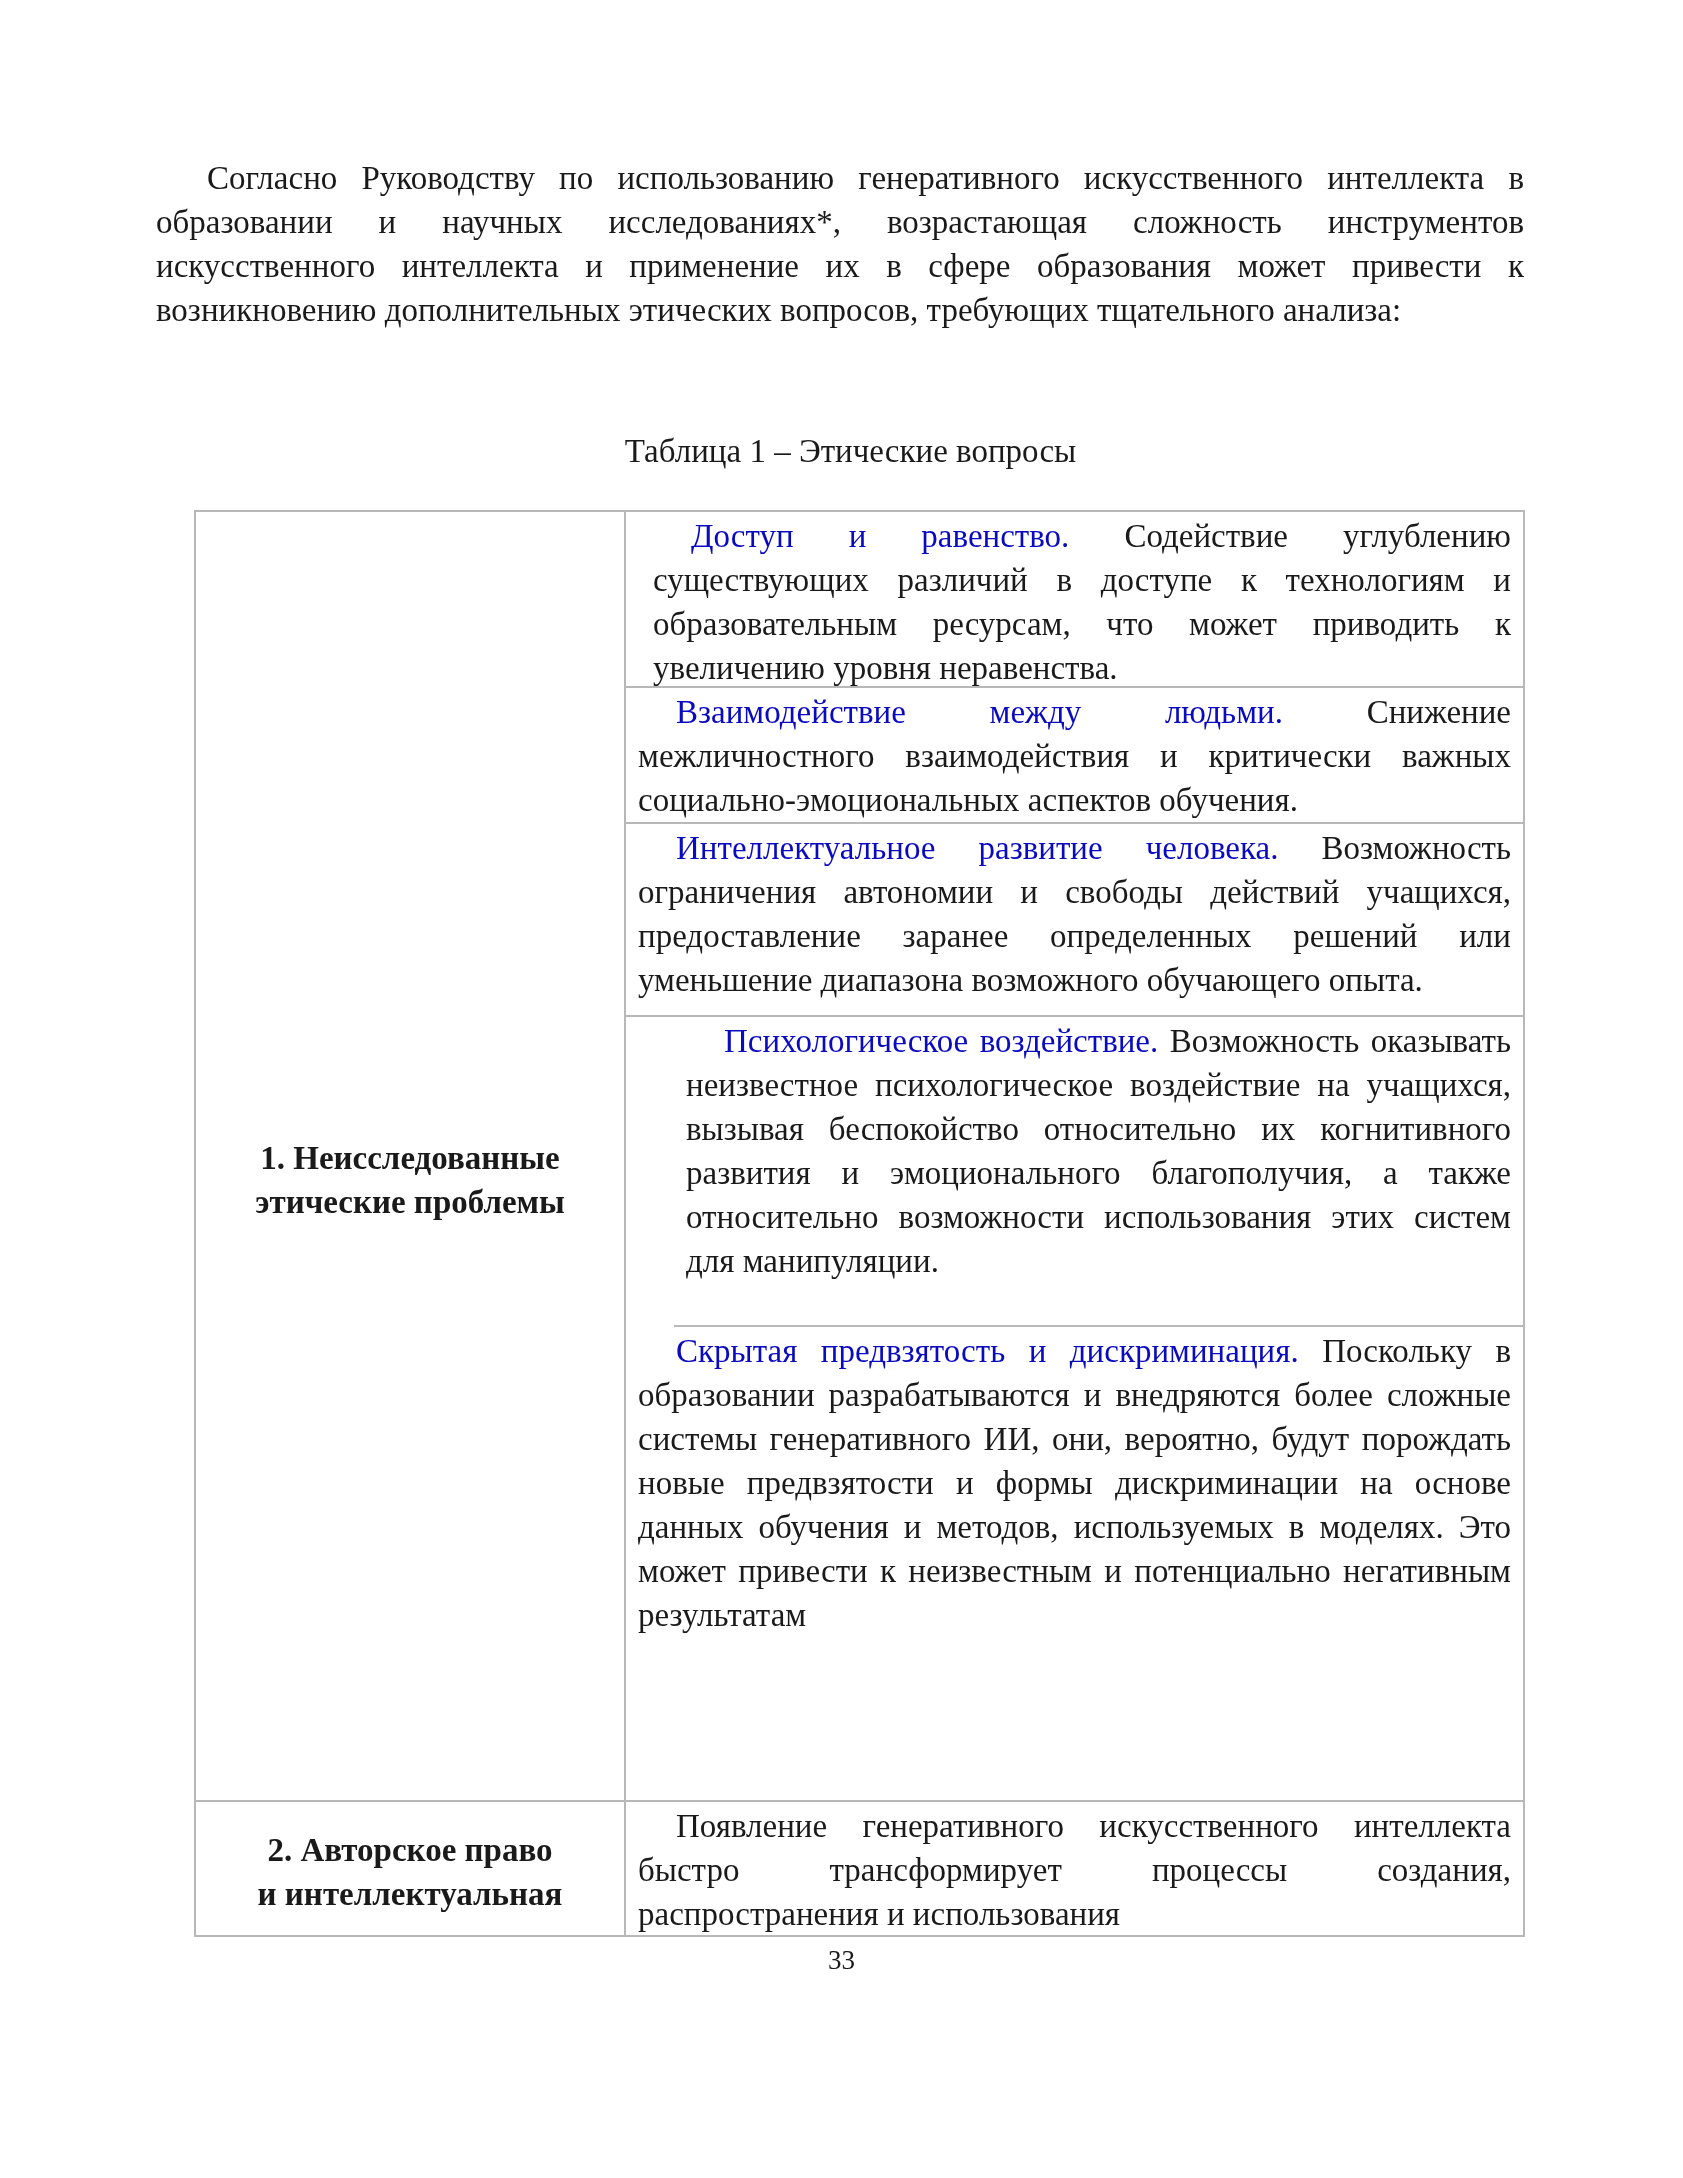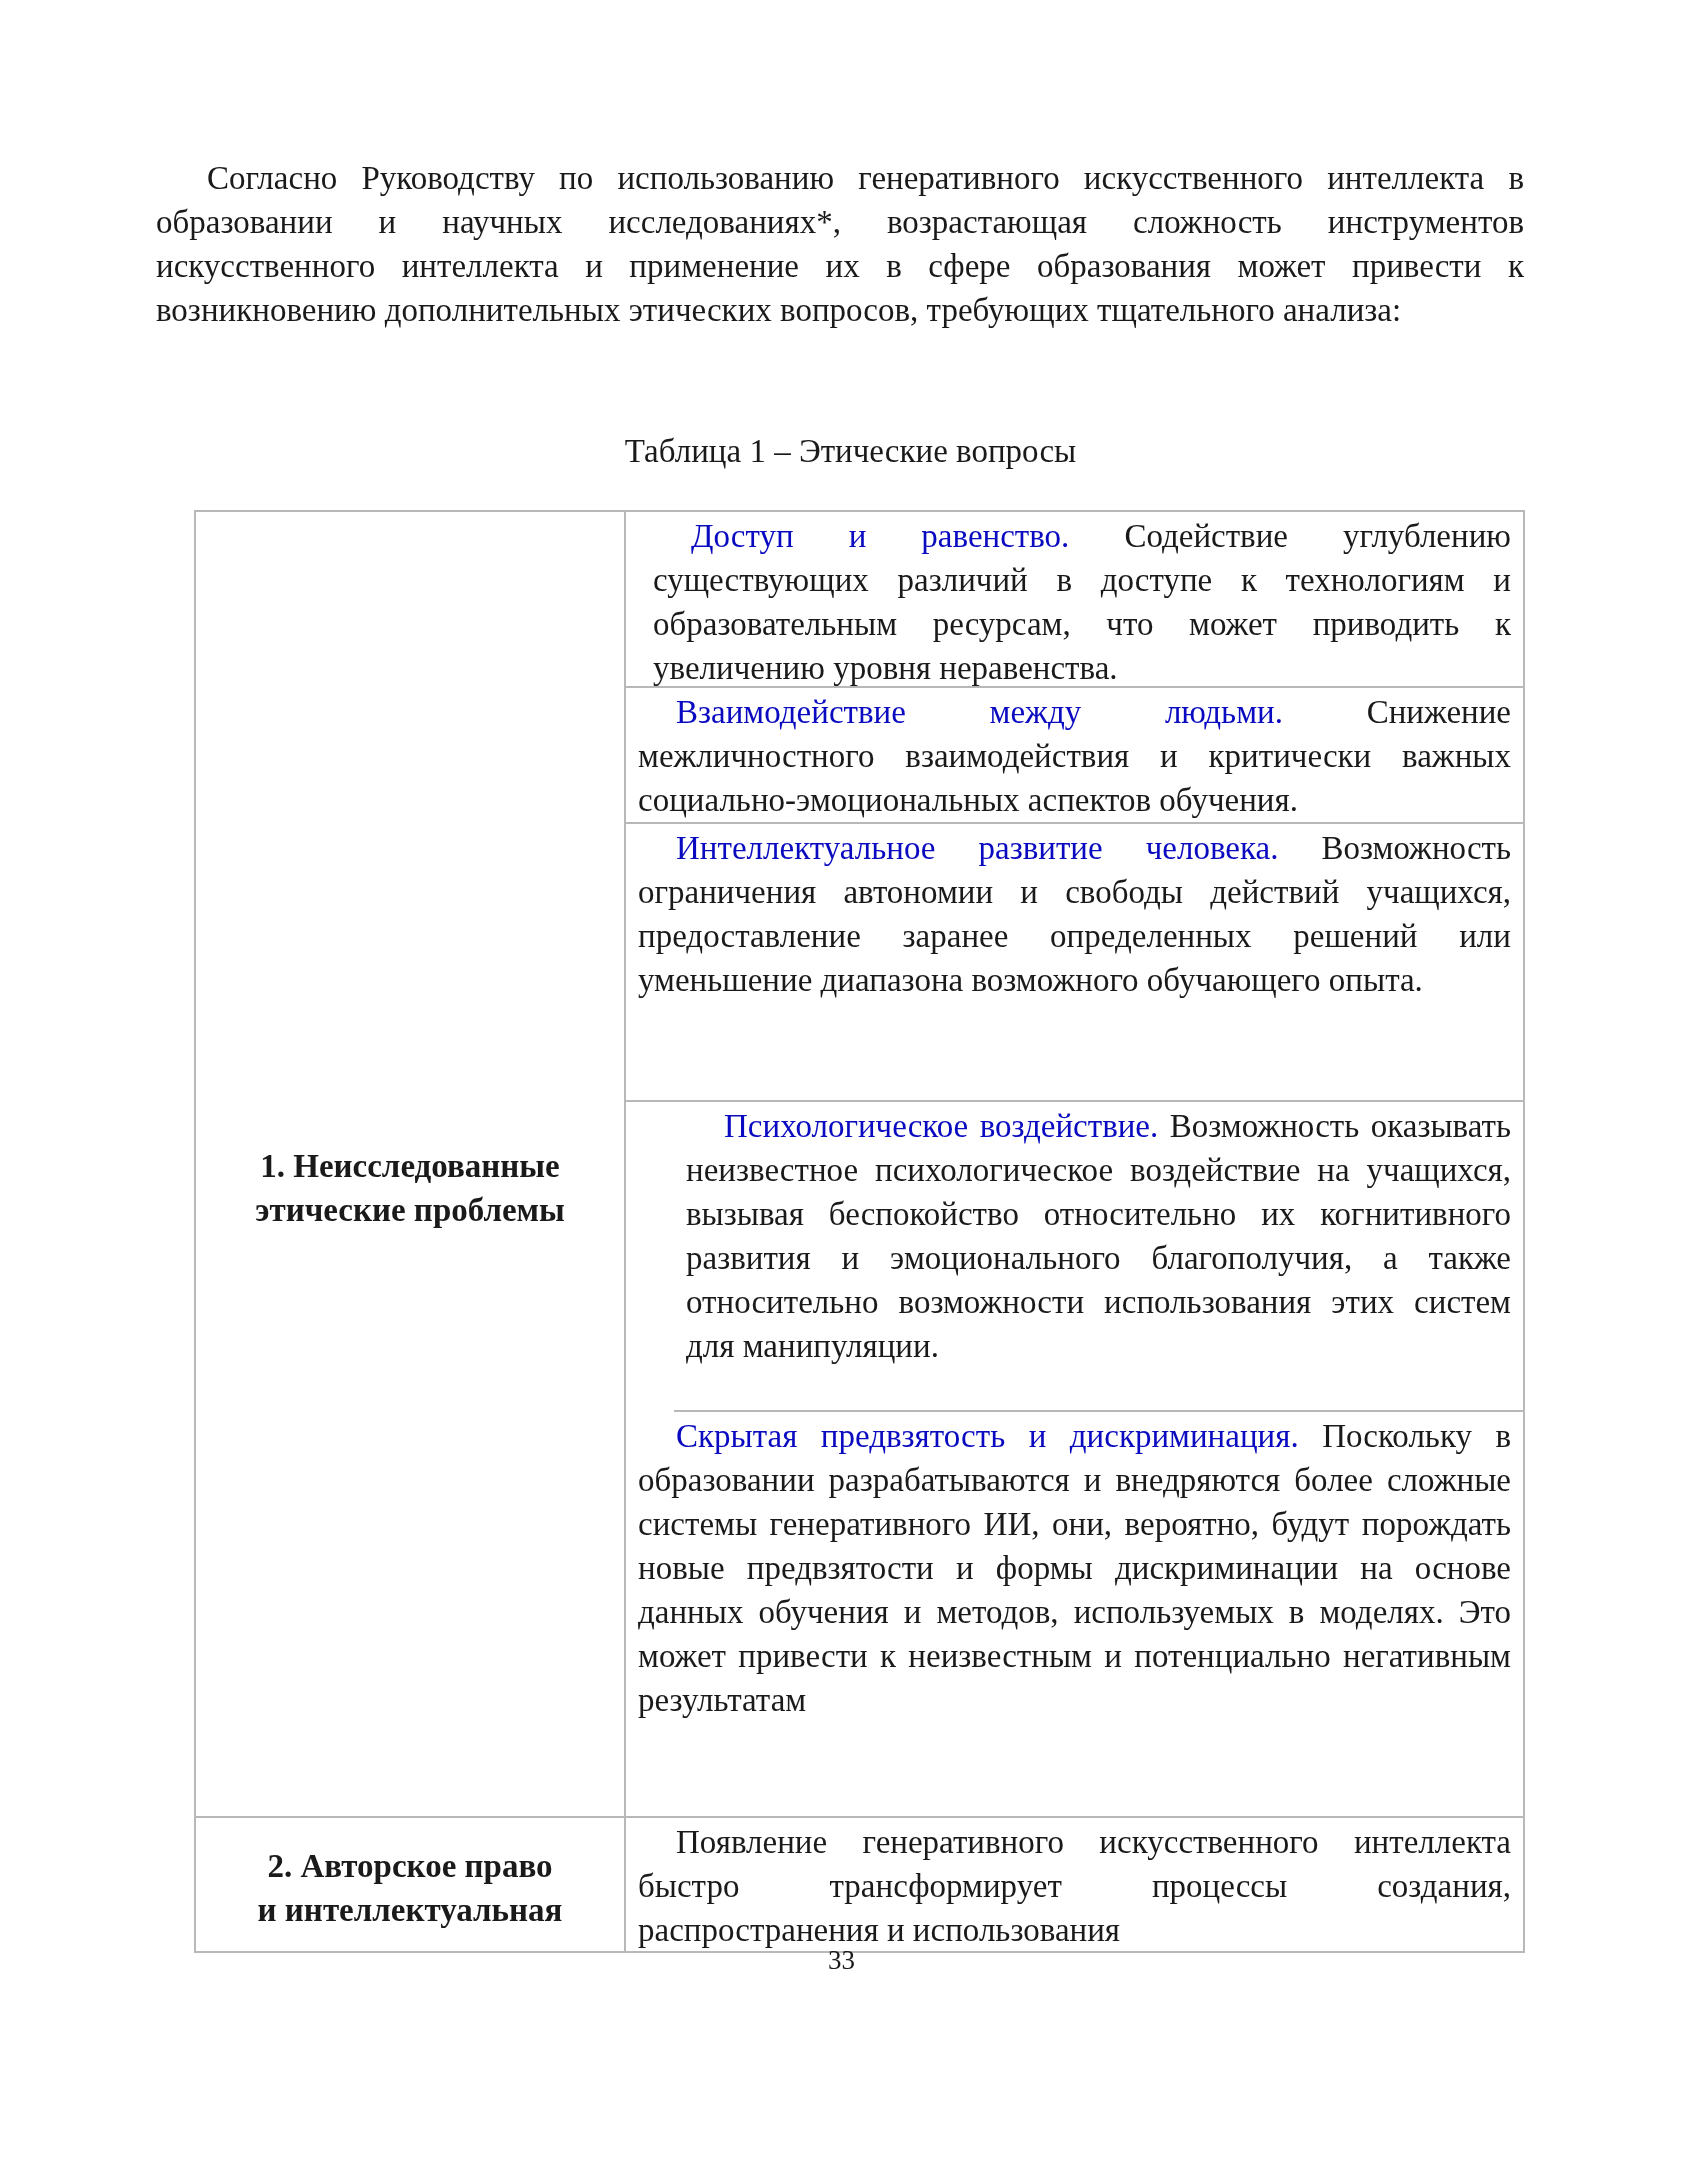--- a/index.html
+++ b/index.html
@@ -32,21 +32,21 @@
   td.right-cell { width: 897px; }
   .sub {
     border-bottom: 2px solid #b8b8b8;
     padding: 2px 12px 0 12px;
     font-size: 33px; line-height: 44px; text-align: justify;
     text-indent: 38px; box-sizing: border-box;
   }
   .sub:last-child { border-bottom: none; }
   .sub-1 { height: 176px; padding-left: 27px; }
   .sub-2 { height: 136px; }
-  .sub-3 { height: 278px; }
+  .sub-3 { height: 193px; }
   .sub-4 { height: 310px; margin-left: 48px; }
   .sub-5 { height: 404px; border-radius: 16px; }
   .term { color: #0a0ac0; }
   .row2-right {
     padding: 2px 12px 0 12px; height: 133px; overflow: hidden;
     font-size: 33px; line-height: 44px; text-align: justify;
     text-indent: 38px; box-sizing: border-box;
   }
   .row2-left {
     height: 114px; overflow: hidden; display: flex; align-items: flex-end;

